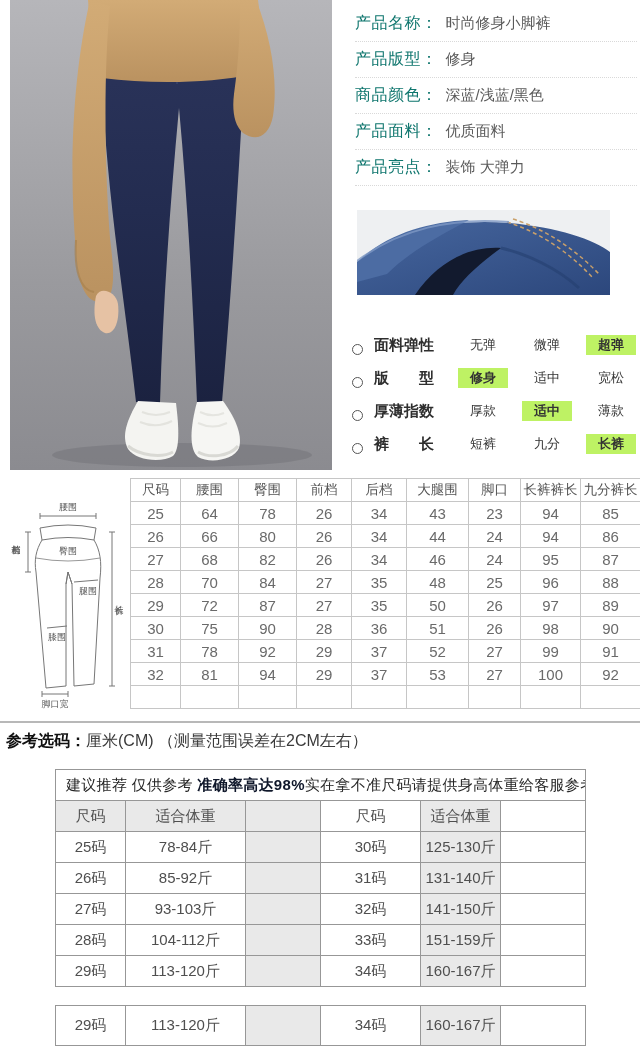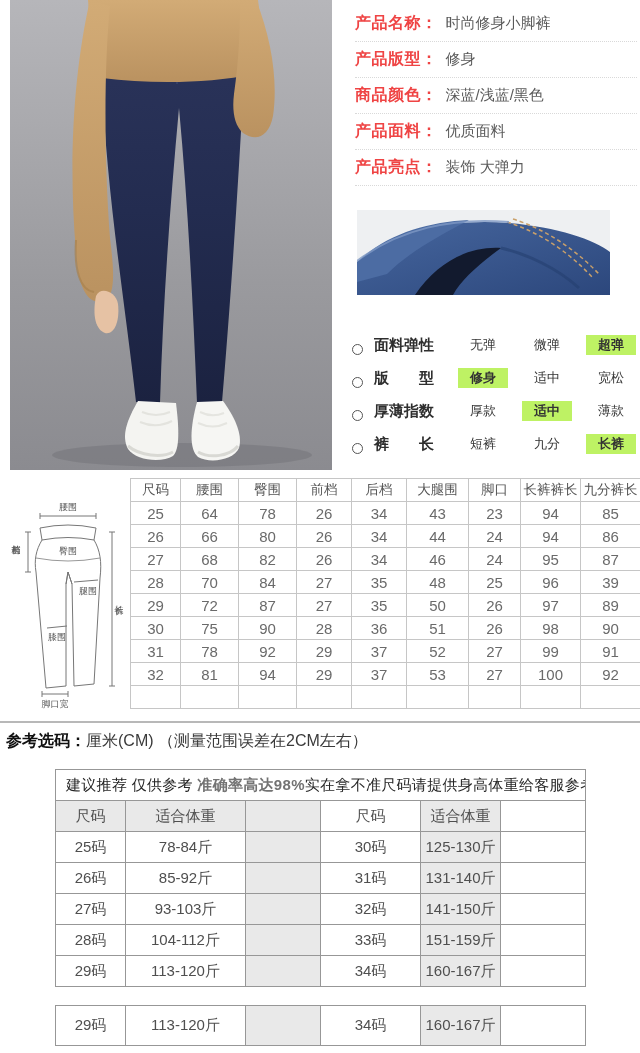--- a/index.html
+++ b/index.html
@@ -5,21 +5,21 @@
   html,body{margin:0;padding:0;background:#fff;}
   body{font-family:"Liberation Sans","DejaVu Sans",sans-serif;}
   .page{position:relative;width:640px;height:1053px;background:#fff;overflow:hidden;}
 
   
   .model-photo{position:absolute;left:10px;top:0;width:322px;height:470px;display:block;}
 
   
   .attr-panel{position:absolute;left:355px;top:6px;width:282px;}
   .attr-row{display:flex;align-items:center;height:35px;border-bottom:1px dotted #d9d9d9;}
-  .attr-label{font-size:16px;font-weight:bold;color:#ef4444;letter-spacing:.5px;white-space:nowrap;}
+  .attr-label{font-size:16px;font-weight:normal;color:#0f766e;letter-spacing:.5px;white-space:nowrap;}
   .attr-value{font-size:15px;color:#5a5a5a;margin-left:8px;white-space:nowrap;}
 
   
   .fabric-photo{position:absolute;left:357px;top:210px;width:253px;height:85px;display:block;}
 
   
   .opt-panel{position:absolute;left:352px;top:322px;width:288px;}
   .opt-row{display:flex;align-items:flex-end;height:33px;}
   .radio{width:9px;height:9px;border:1.5px solid #555;border-radius:50%;flex:0 0 auto;margin-right:11px;}
   .opt-label{width:70px;font-size:15px;color:#2e2e2e;font-weight:bold;white-space:nowrap;}
@@ -44,21 +44,21 @@
   .ref-note{position:absolute;left:6px;top:731px;font-size:16px;color:#3a3a3a;white-space:nowrap;}
   .ref-note b{color:#101010;}
 
   
   .rec{position:absolute;left:55px;width:530px;table-layout:fixed;border:1px solid #777;}
   .rec.main{top:769px;}
   .rec.foot{top:1005px;}
   .rec td,.rec th{border:1px solid #979797;height:30px;padding:0;text-align:center;
     font-size:15px;color:#4f4f4f;font-weight:normal;overflow:hidden;white-space:nowrap;}
   .rec .cap{height:30px;text-align:left;padding:0 10px;font-size:15px;color:#262626;letter-spacing:.3px;}
-  .rec .cap .red{color:#737373;font-weight:bold;}
+  .rec .cap .red{color:#0f172a;font-weight:bold;}
   .rec thead th:nth-child(1),.rec thead th:nth-child(2),.rec thead th:nth-child(3),
   .rec thead th:nth-child(5){background:#e9e9e9;}
   .rec tbody td:nth-child(3),.rec tbody td:nth-child(5){background:#e9e9e9;}
   .rec.foot td{height:39px;}
 </style>
 </head>
 <body>
 
 <div class="page">
 
@@ -261,21 +261,21 @@
         </tr>
         <tr>
           <td>28</td>
           <td>70</td>
           <td>84</td>
           <td>27</td>
           <td>35</td>
           <td>48</td>
           <td>25</td>
           <td>96</td>
-          <td>39</td>
+          <td>88</td>
         </tr>
         <tr>
           <td>29</td>
           <td>72</td>
           <td>87</td>
           <td>27</td>
           <td>35</td>
           <td>50</td>
           <td>26</td>
           <td>97</td>

